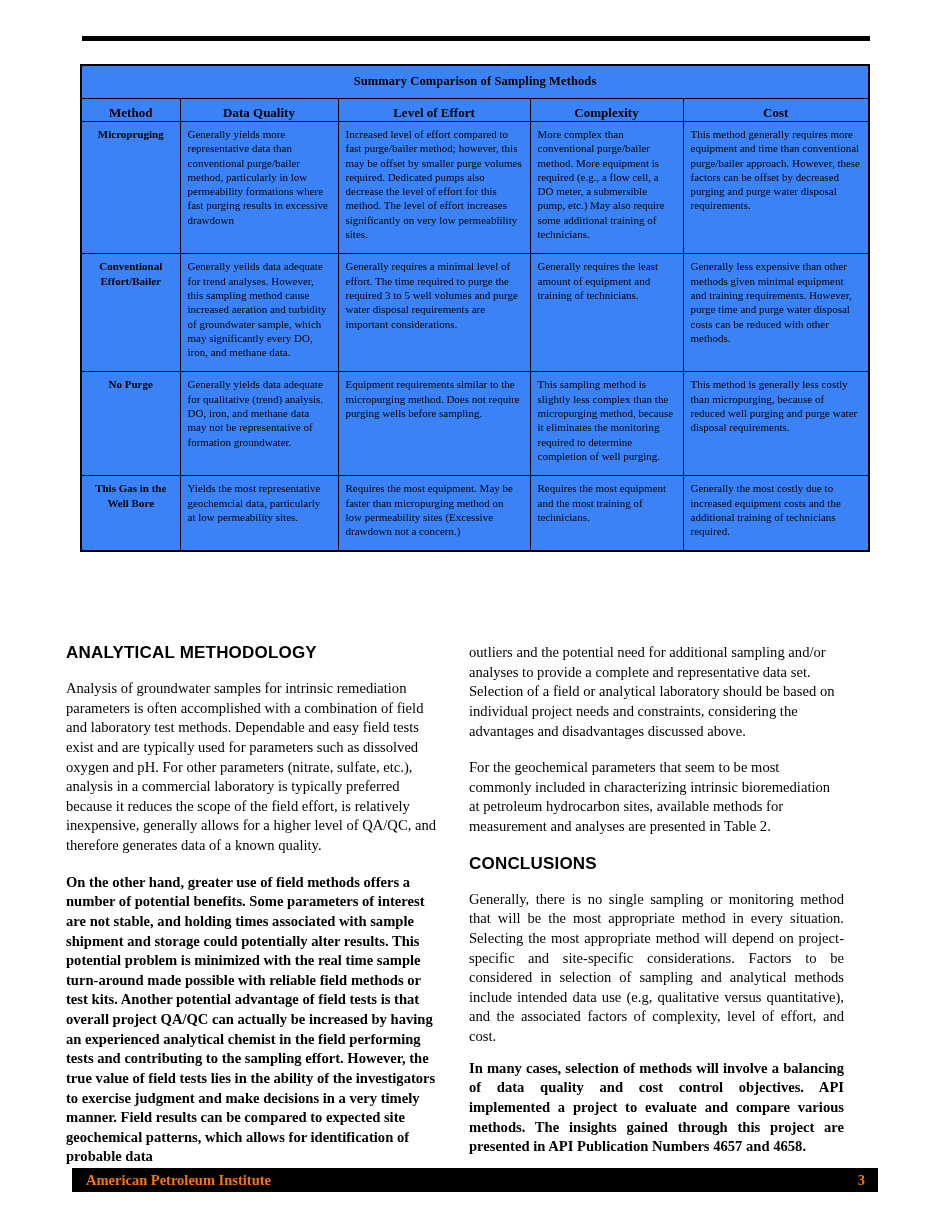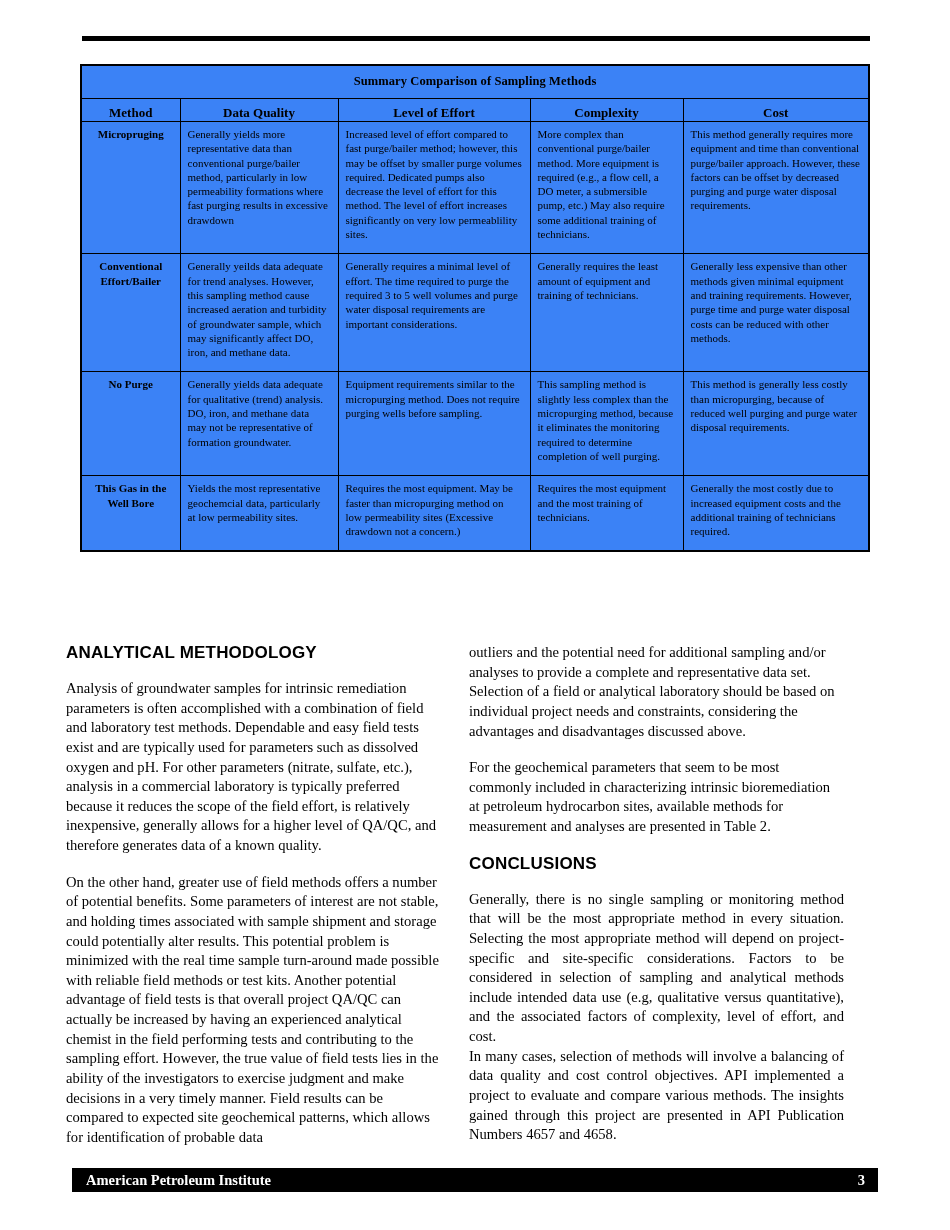--- a/index.html
+++ b/index.html
@@ -121,32 +121,32 @@
   h2.section-head.tight { margin-top: 2px; }
 
   p.para {
     font-family: "Liberation Serif", serif;
     font-size: 14.6px;
     line-height: 1.345;
     margin: 0 0 17px 0;
     text-align: left;
   }
   p.para.justify { text-align: justify; }
-  p.para.last { margin-bottom: 12px; }
-  p.para.nogap { margin-bottom: 0; }
+  p.para.last { margin-bottom: 12px; font-weight: bold; }
+  p.para.nogap { margin-bottom: 12px; }
 
   
   .footer-bar {
     position: absolute;
     left: 72px;
     top: 1168px;
     width: 806px;
     height: 24px;
     background: #000000;
-    color: #ffffff;
+    color: #f97316;
     display: flex;
     align-items: center;
     justify-content: space-between;
     box-sizing: border-box;
     padding: 0 13px 0 14px;
   }
   .footer-title {
     font-family: "Liberation Serif", serif;
     font-weight: bold;
     font-size: 14.5px;
@@ -188,21 +188,21 @@
       <tbody>
         <tr>
           <td class="method">Micropruging</td>
           <td>Generally yields more representative data than conventional purge/bailer method, particularly in low permeability formations where fast purging results in excessive drawdown</td>
           <td>Increased level of effort compared to fast purge/bailer method; however, this may be offset by smaller purge volumes required.  Dedicated pumps also decrease the level of effort for this method.  The level of effort increases significantly on very low permeablility sites.</td>
           <td>More complex than conventional purge/bailer method.  More equipment is required (e.g., a flow cell, a DO meter, a submersible pump, etc.)  May also require some additional training of technicians.</td>
           <td>This method generally requires more equipment and time than conventional purge/bailer approach.  However, these factors can be offset by decreased purging and purge water disposal requirements.</td>
         </tr>
         <tr>
           <td class="method">Conventional Effort/Bailer</td>
-          <td>Generally yeilds data adequate for trend analyses.  However, this sampling method cause increased aeration and turbidity of groundwater sample, which may significantly affect DO, iron, and methane data.</td>
+          <td>Generally yeilds data adequate for trend analyses.  However, this sampling method cause increased aeration and turbidity of groundwater sample, which may significantly every DO, iron, and methane data.</td>
           <td>Generally requires a minimal level of effort.  The time required to purge the required 3 to 5 well volumes and purge water disposal requirements are important considerations.</td>
           <td>Generally requires the least amount of equipment and training of technicians.</td>
           <td>Generally less expensive than other methods given minimal equipment and training requirements. However, purge time and purge water disposal costs can be reduced with other methods.</td>
         </tr>
         <tr>
           <td class="method">No Purge</td>
           <td>Generally yields data adequate for qualitative (trend) analysis.  DO, iron, and methane data may not be representative of formation groundwater.</td>
           <td>Equipment requirements similar to the micropurging method.  Does not require purging wells before sampling.</td>
           <td>This sampling method is slightly less complex than the micropurging method, because it eliminates the monitoring required to determine completion of well purging.</td>
           <td>This method is generally less costly than micropurging, because of reduced well purging and purge water disposal requirements.</td>

